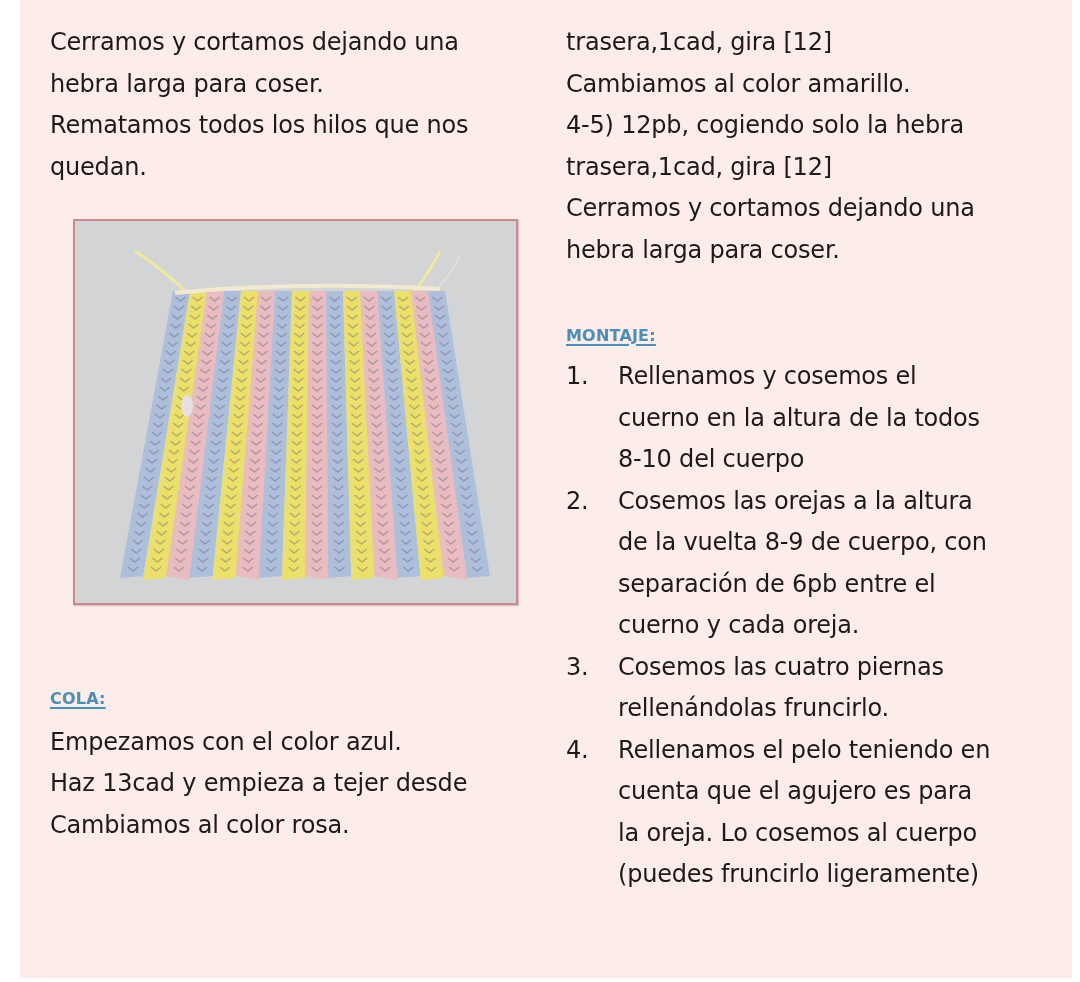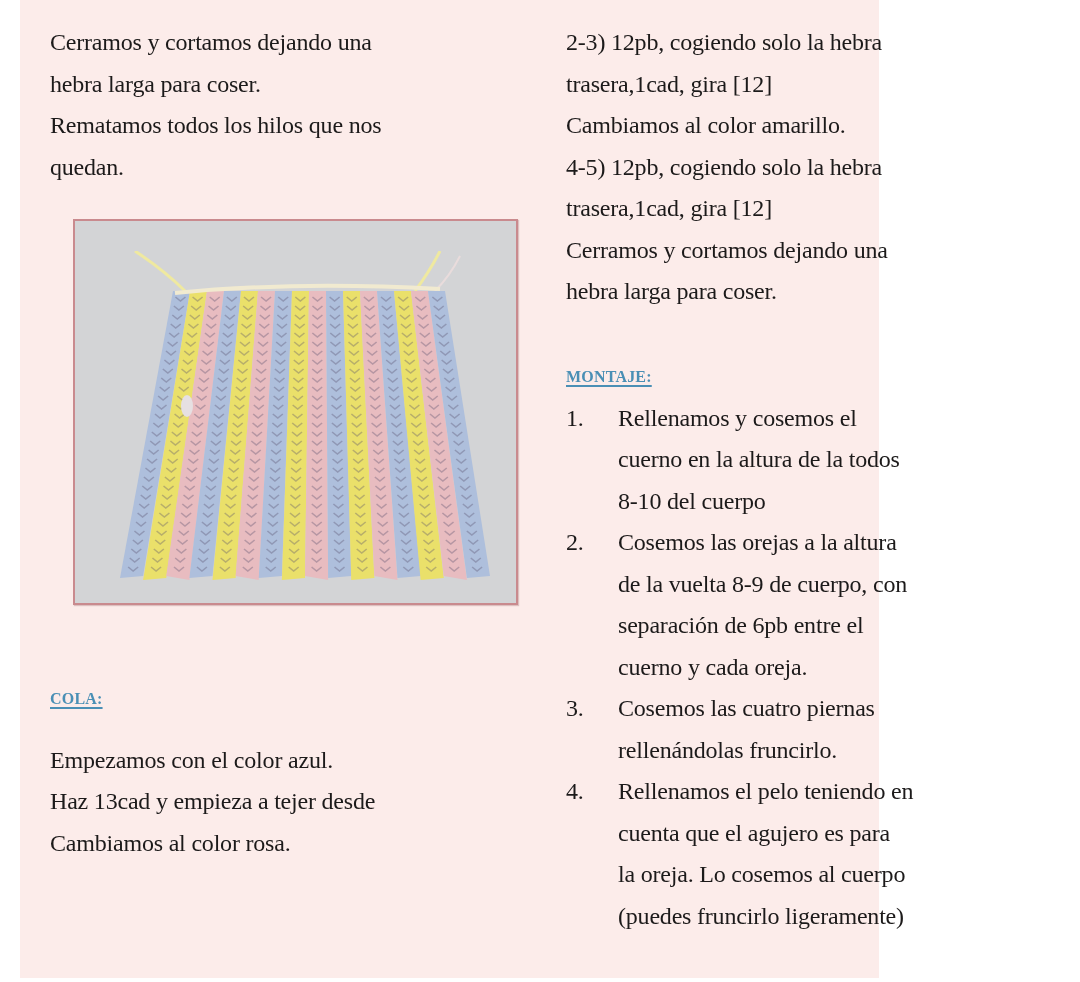--- a/index.html
+++ b/index.html
@@ -12,24 +12,23 @@
       height: 982px;
       position: relative;
       overflow: hidden;
       font-family: "DejaVu Sans", "Liberation Sans", sans-serif;
       color: #1c1a1a;
     }
     .page {
       position: absolute;
       left: 20px;
       top: 0;
-      width: 859px;
+      width: 1052px;
       height: 978px;
       background: #fcecea;
-      font-family: Liberation Serif, serif;
     }
     .col {
       position: absolute;
       top: 22px;
       font-size: 24px;
       line-height: 41.5px;
       letter-spacing: -0.2px;
     }
     .col-left { left: 30px; width: 500px; }
     .col-right { left: 566px; width: 490px; }
@@ -607,27 +606,26 @@
         </g>
 
       <path d="M80 42 Q 200 30 345 38" stroke="#f1ead0" stroke-width="4" fill="none"></path>
 
       <ellipse cx="92" cy="155" rx="6" ry="11" fill="#e6e0e2"></ellipse>
     </svg>
   </div>
 
   <div class="col col-left" style="top: 676px;">
     <span class="line"><span class="section-header">COLA:</span></span>
-    <span class="line" style="margin-top: 20px;">Empezamos con el color azul.</span>
+    <span class="line" style="margin-top: 2px;">Empezamos con el color azul.</span>
     <span class="line">Haz 13cad y empieza a tejer desde</span>
     <span class="line">Cambiamos al color rosa.</span>
   </div>
 
   <div class="col col-right" style="left: 546px;">
-    <span class="line">2-3) 12pb, cogiendo solo la hebra</span>
     <span class="line">trasera,1cad, gira [12]</span>
     <span class="line">Cambiamos al color amarillo.</span>
     <span class="line">4-5) 12pb, cogiendo solo la hebra</span>
     <span class="line">trasera,1cad, gira [12]</span>
     <span class="line">Cerramos y cortamos dejando una</span>
     <span class="line">hebra larga para coser.</span>
     <div class="spacer"></div>
     <span class="line"><span class="section-header">MONTAJE:</span></span>
 
     <div class="numbered">

